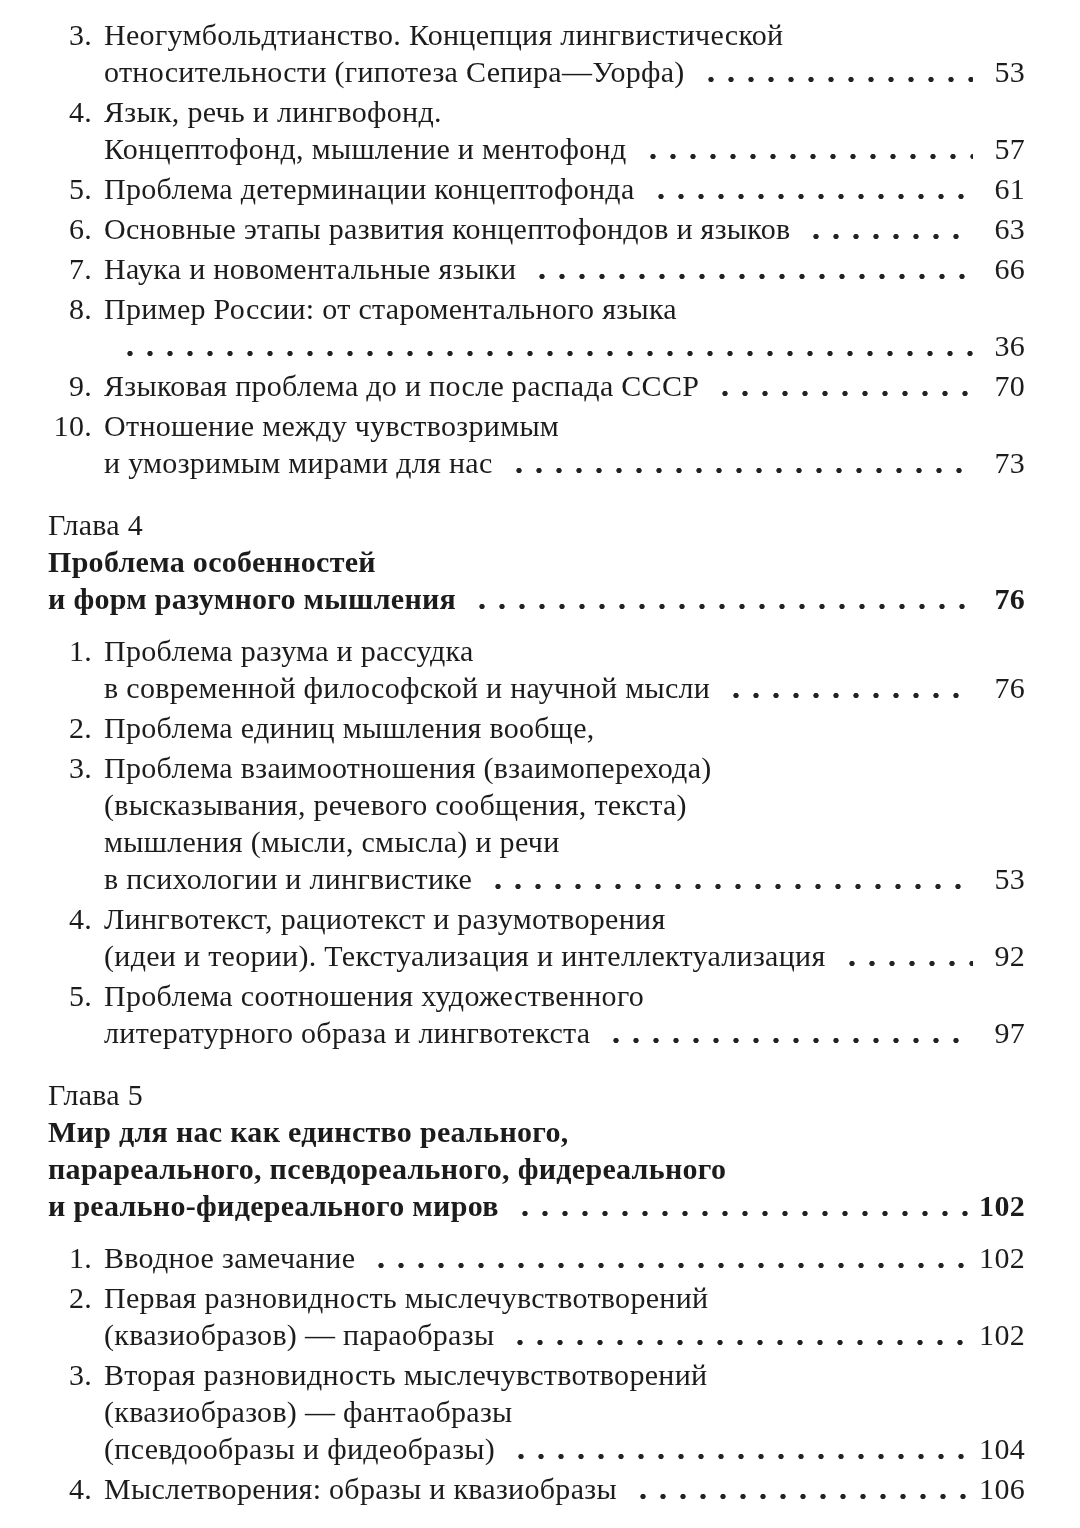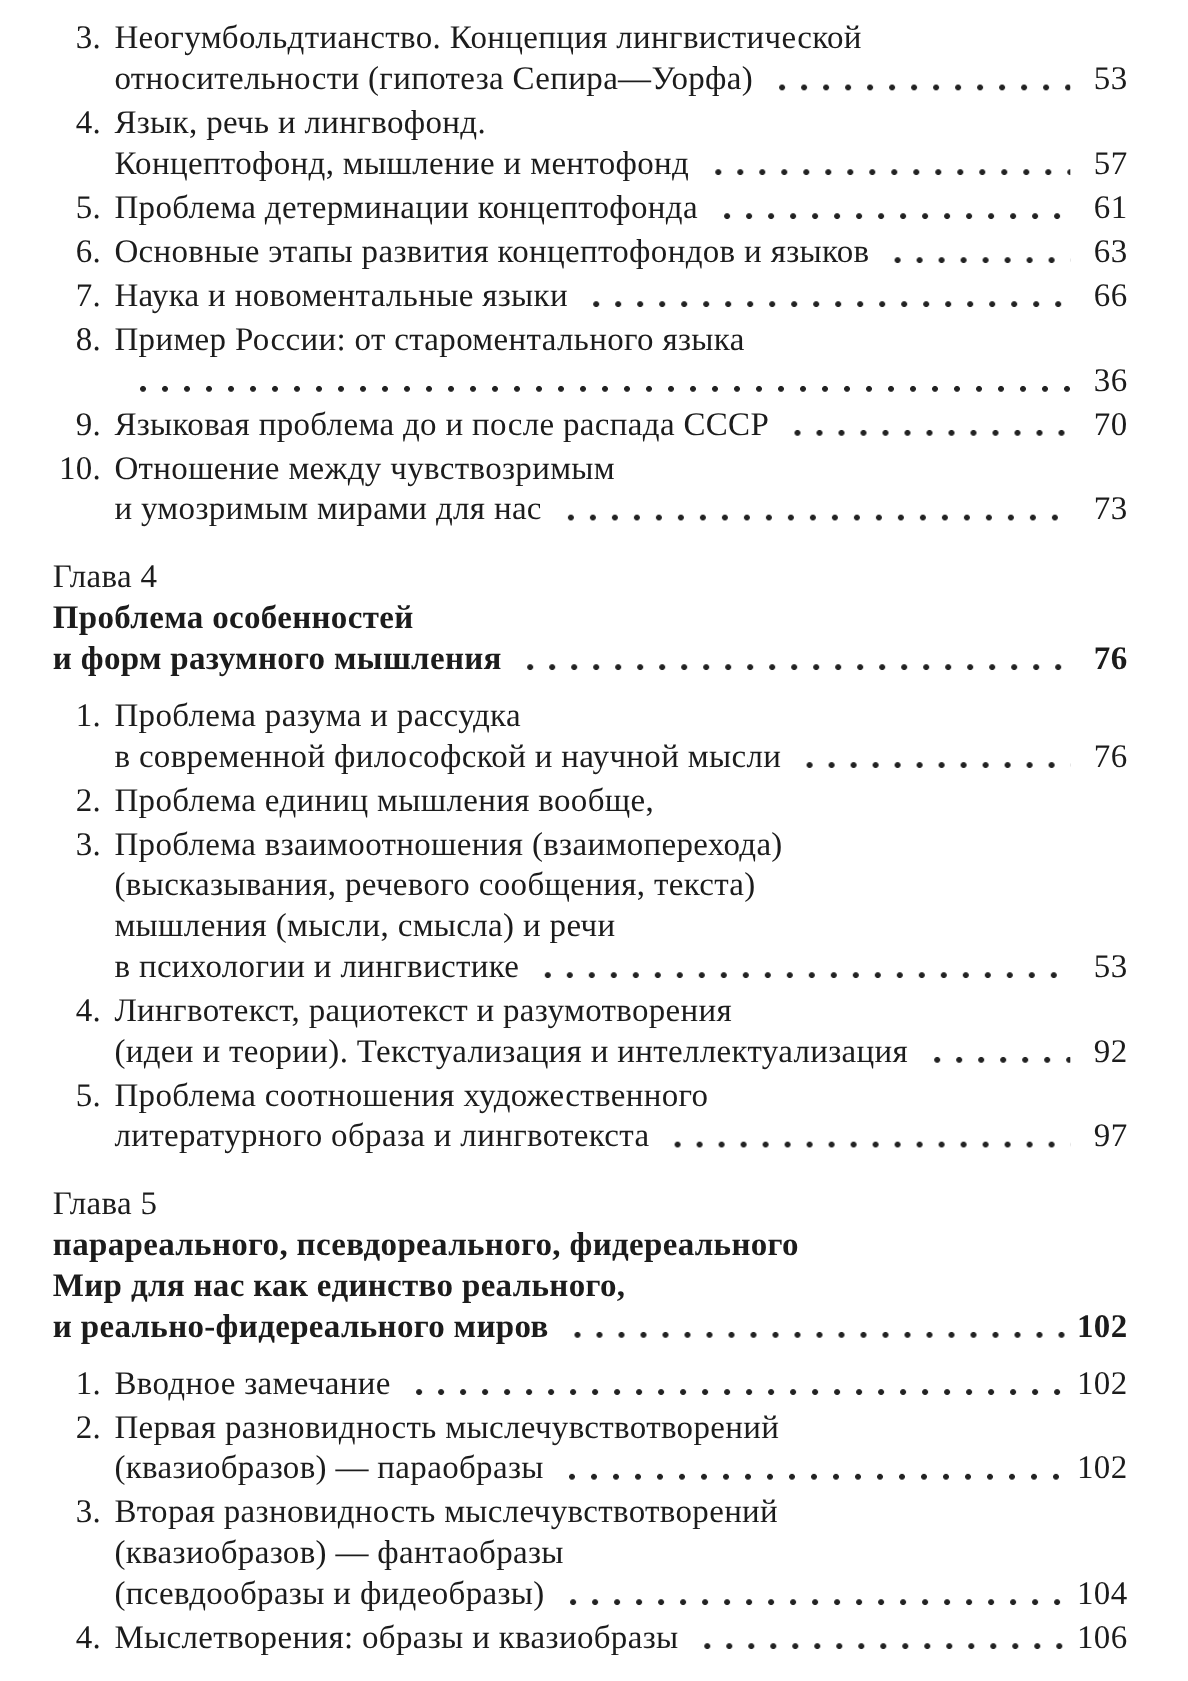--- a/index.html
+++ b/index.html
@@ -205,22 +205,22 @@
         </div>
       </div>
     </div>
 
   </section>
 
   <section class="sec">
 
     <div class="ch">
       <div class="ch-label">Глава 5</div>
+      <div class="ch-title ln">Мир для нас как единство реального,</div>
       <div class="ch-title ln">парареального, псевдореального, фидереального</div>
-      <div class="ch-title ln">Мир для нас как единство реального,</div>
       <div class="ch-title ln last">
         <span class="txt">и реально-фидереального миров</span>
         <span class="dots"></span>
         <span class="pg bold">102</span>
       </div>
     </div>
 
     <div class="entry">
       <span class="num">1.</span>
       <div class="body">

